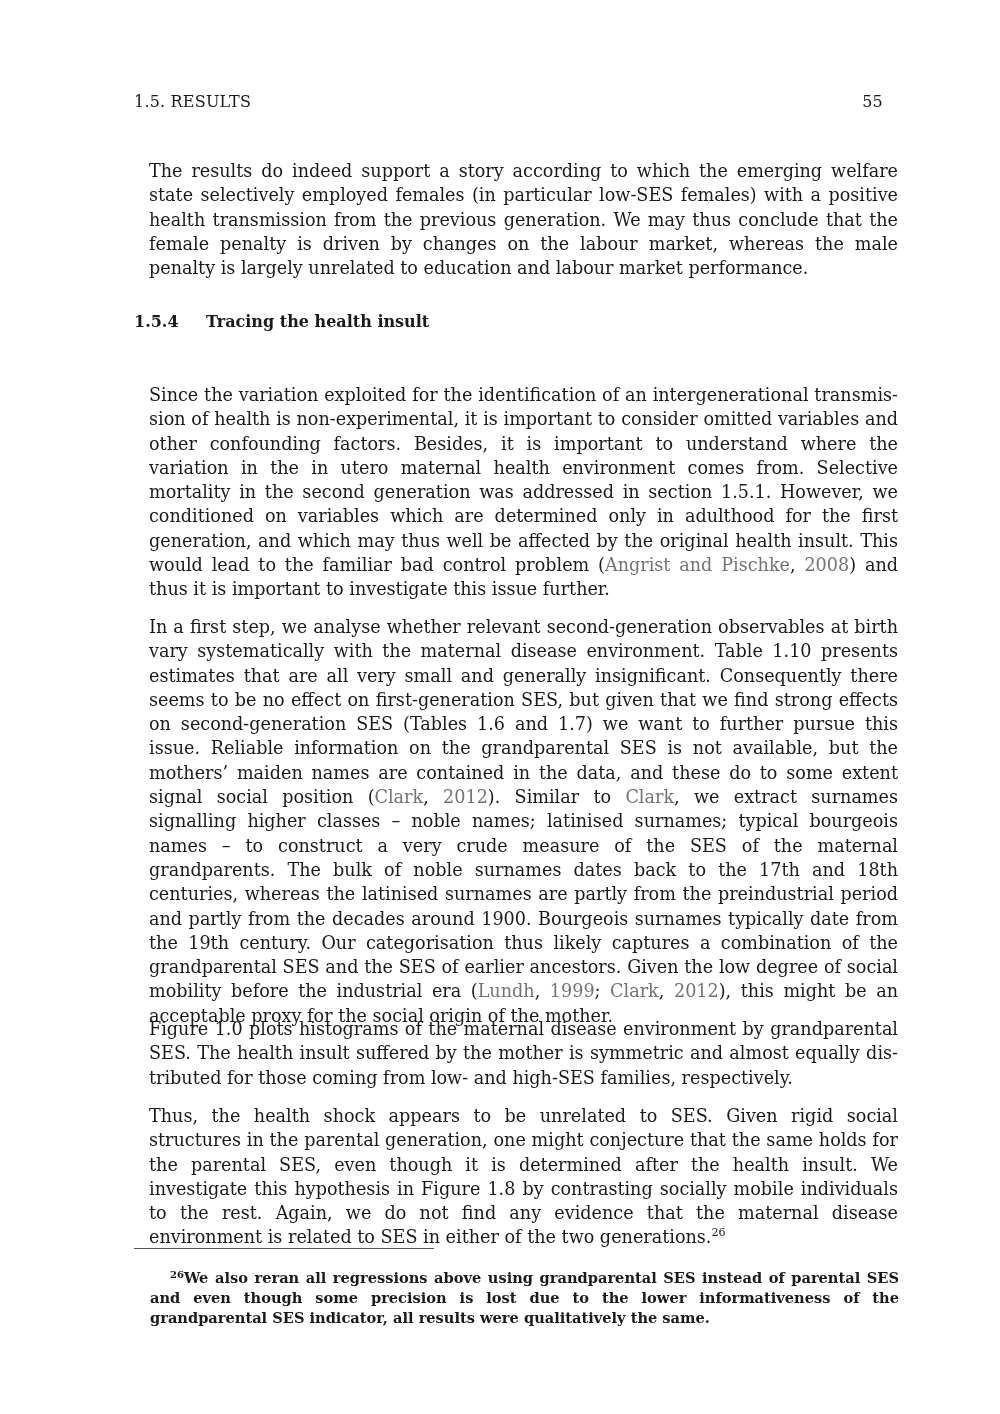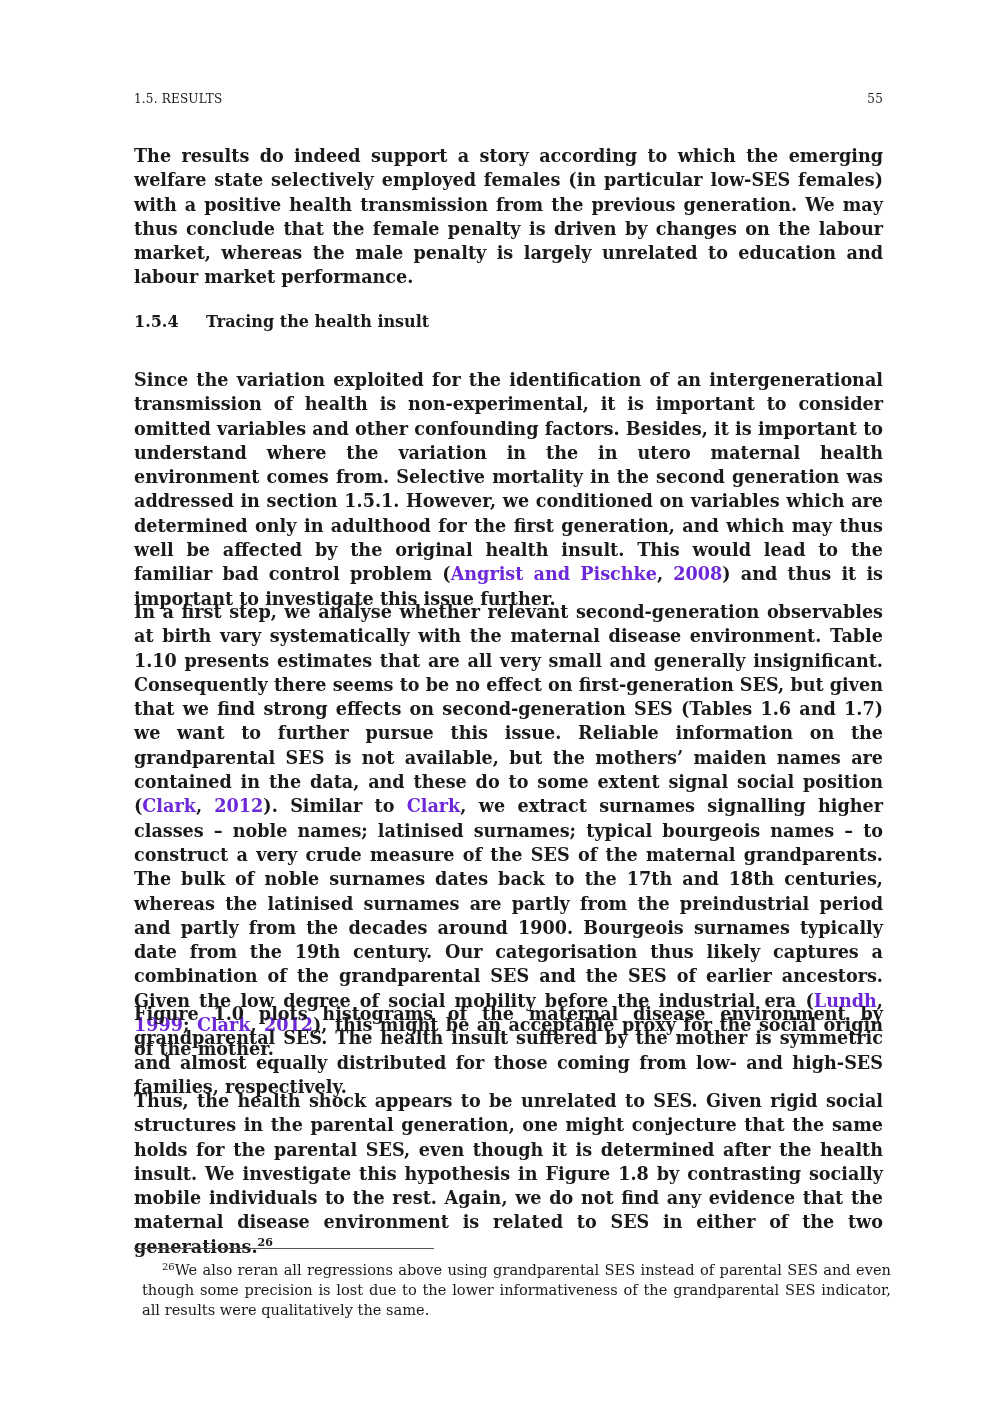--- a/index.html
+++ b/index.html
@@ -1,31 +1,31 @@
 <!DOCTYPE html>
 <html><head>
 <meta charset="utf-8">
 <style>
   html, body { margin: 0; padding: 0; background: #ffffff; }
   body { width: 1000px; height: 1414px; position: relative; overflow: hidden;
          font-family: "DejaVu Serif", "Liberation Serif", serif; color: #1a1a1a; }
   .page { position: absolute; left: 134px; top: 0; width: 749px; }
-  .running-head { position: absolute; top: 92px; left: 0; width: 749px; font-size: 12px;
+  .running-head { position: absolute; top: 92px; left: 0; width: 749px; font-size: 16px;
                   display: flex; justify-content: space-between; letter-spacing: 0.2px; }
   .para { position: absolute; left: 0; width: 749px; font-size: 17.6px; line-height: 24.3px;
-          text-align: justify; hyphens: manual; margin: 0; font-weight: bold; }
+          text-align: justify; hyphens: manual; margin: 15px; }
   .section-heading { position: absolute; left: 0; top: 312px; font-size: 16px; font-weight: bold;
                      margin: 0; }
   .section-heading .num { display: inline-block; width: 72px; }
-  .cite { color: #6d28d9; }
+  .cite { color: #737373; }
   sup { font-size: 11px; line-height: 0; vertical-align: 7px; }
   .fn-rule { position: absolute; left: 0; top: 1248px; width: 300px; height: 0;
              border-top: 1px solid #555; }
   .footnote { position: absolute; left: 0; top: 1252px; width: 749px; font-size: 14.6px;
-              line-height: 20px; text-align: justify; margin: 8px; text-indent: 20px; }
+              line-height: 20px; text-align: justify; margin: 16px; text-indent: 20px; font-weight: bold; }
   .footnote sup { font-size: 10px; vertical-align: 5px; }
 </style>
 </head>
 <body>
 
 <div class="page">
 
   <div class="running-head">
     <span>1.5.  RESULTS</span>
     <span>55</span>

